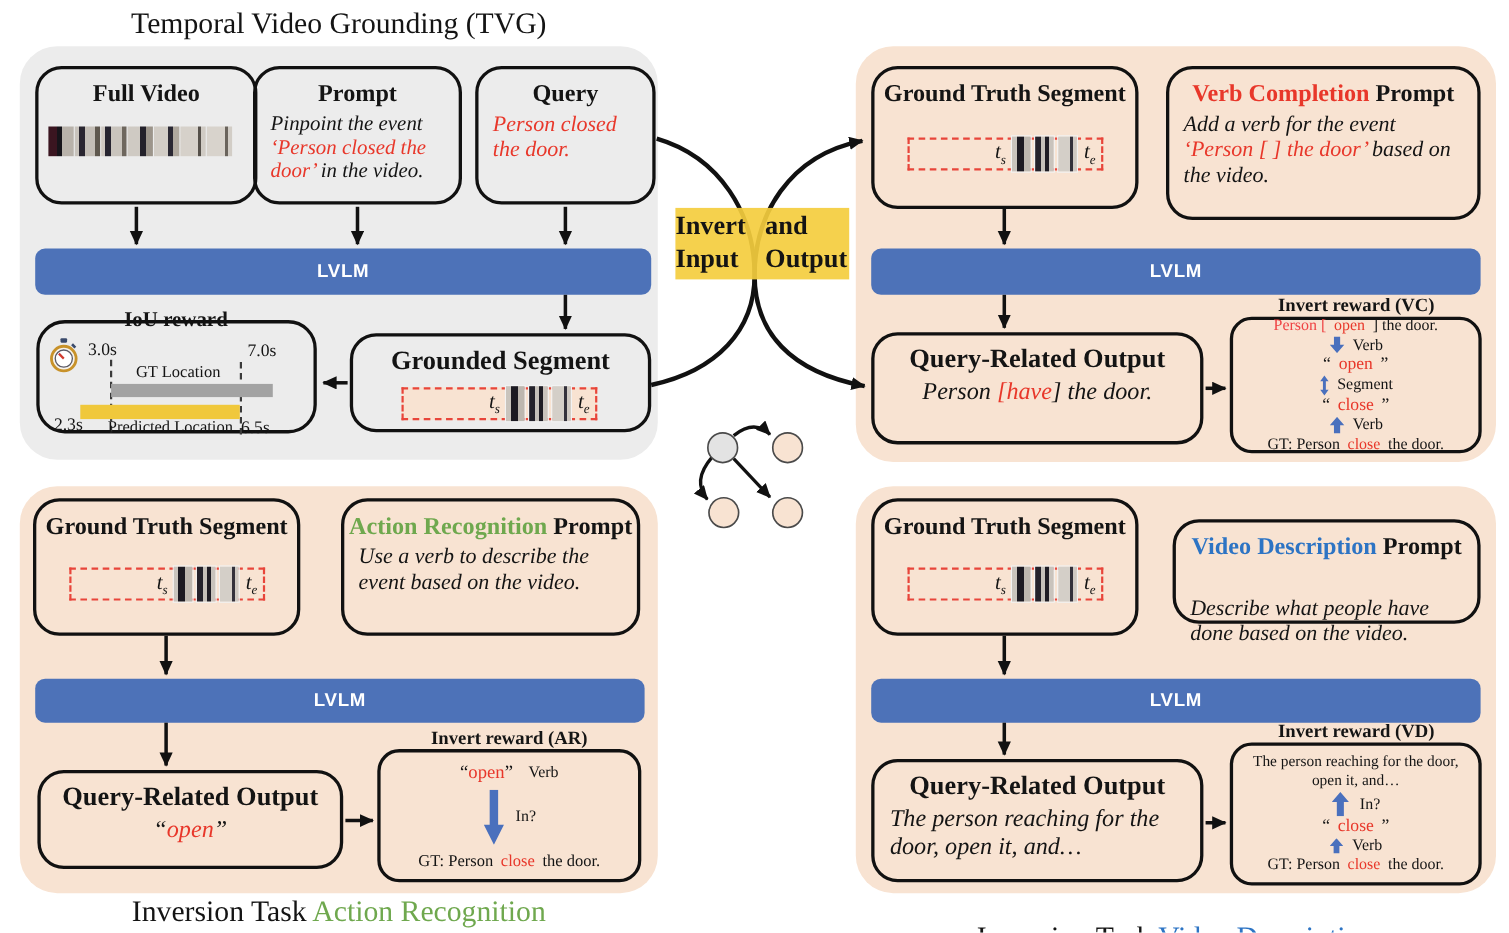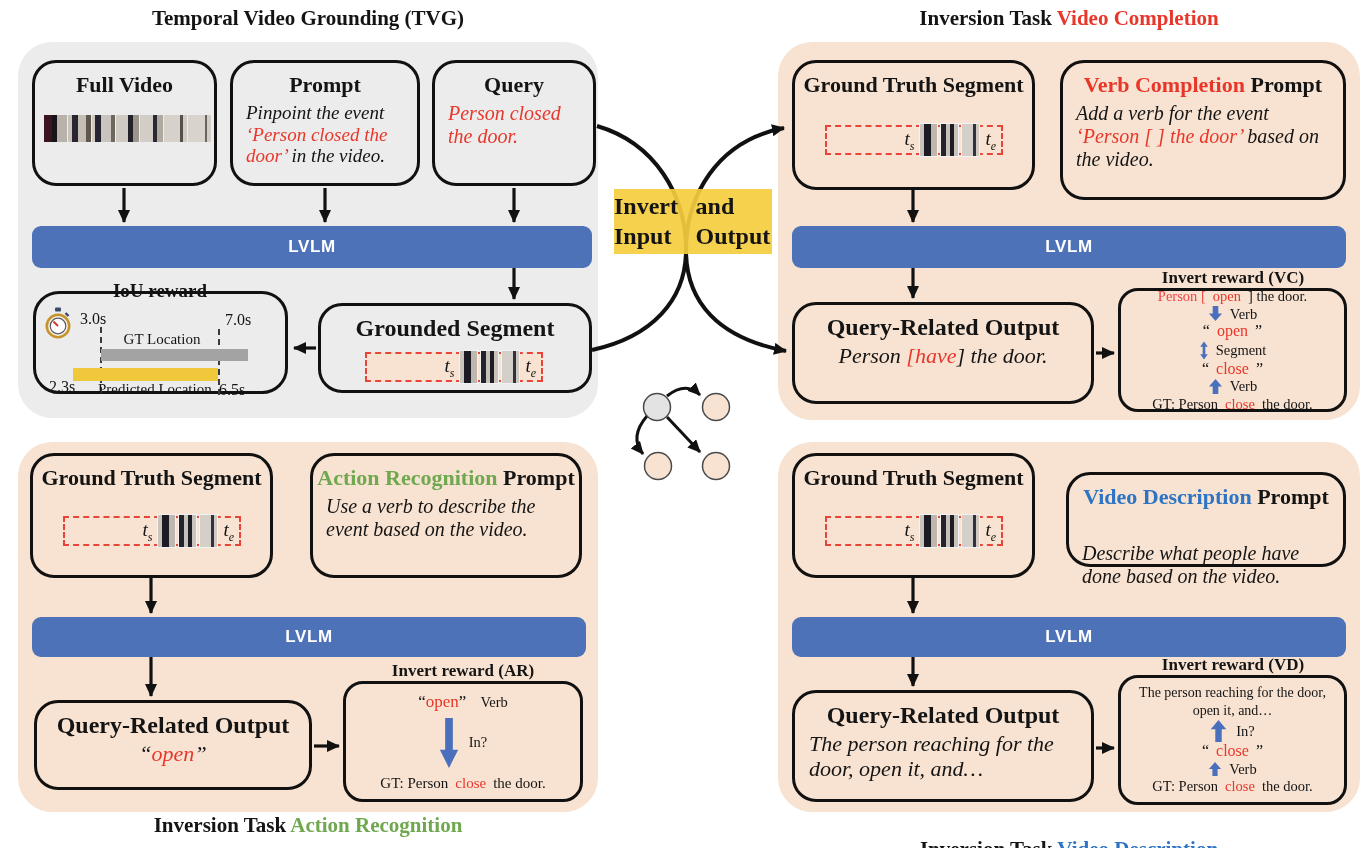--- a/index.html
+++ b/index.html
@@ -1,21 +1,21 @@
 <!DOCTYPE html>
 <html><head>
 <meta charset="utf-8">
 <style>
   html,body{margin:0;padding:0;background:#fff;}
   .canvas{position:relative;width:1372px;height:848px;background:#ffffff;
           font-family:"Liberation Serif",serif;color:#141414;overflow:hidden;}
   .panel{position:absolute;border-radius:34px;}
   .panel.gray{background:#ececec;}
   .panel.peach{background:#f8e3d2;}
-  .fig-title{position:absolute;font-weight:700;font-size:21px;white-space:nowrap;
+  .fig-title{position:absolute;font-weight:400;font-size:27px;white-space:nowrap;
              transform:translateX(-50%);}
   .node{position:absolute;border:3px solid #111;border-radius:24px;background:transparent;
         display:flex;flex-direction:column;align-items:center;box-sizing:border-box;}
   .node-title{font-weight:700;font-size:22px;white-space:nowrap;margin-top:9px;}
   .node-title.big{font-size:24px;}
   .ptext{font-style:italic;font-size:20px;line-height:1.14;padding:4px 13px 0 13px;text-align:left;}
   .qro-text{font-style:italic;font-size:22px;line-height:1.14;padding:2px 14px 0 14px;text-align:center;}
   .lvlm{position:absolute;background:#4d72b8;border-radius:9px;color:#fff;
         font-family:"Liberation Sans",sans-serif;font-weight:700;font-size:17px;
         display:flex;align-items:center;justify-content:center;letter-spacing:.6px;}
@@ -57,25 +57,24 @@
 <body>
 
 <div class="canvas">
 
   <div class="panel gray" style="left:18px;top:42px;width:580px;height:376px;"></div>
   <div class="panel peach" style="left:778px;top:42px;width:582px;height:378px;"></div>
   <div class="panel peach" style="left:18px;top:442px;width:580px;height:370px;"></div>
   <div class="panel peach" style="left:778px;top:442px;width:582px;height:370px;"></div>
 
   <div class="fig-title" style="left:308px;top:6px;">Temporal Video Grounding (TVG)</div>
-  <div class="fig-title" style="left:1069px;top:6px;"><span style="color: rgb(20, 20, 20);">Inversion Task </span><span style="color: rgb(232, 55, 42);">Video Completion</span></div>
   <div class="fig-title" style="left:308px;top:813px;"><span style="color: rgb(20, 20, 20);">Inversion Task </span><span style="color: rgb(111, 168, 78);">Action Recognition</span></div>
   <div class="fig-title" style="left:1069px;top:813px;margin-top:24px;"><span style="color: rgb(20, 20, 20);">Inversion Task </span><span style="color: rgb(45, 116, 196);">Video Description</span></div>
 
-  <div class="node" style="left:32px;top:60px;width:185px;height:126px;">
+  <div class="node" style="left:32px;top:60px;width:202px;height:126px;">
     <div class="node-title">Full Video</div>
     <div class="vstrip" style="left:9px;top:52px;">
       <span class="vframe vf1"></span>
       <span class="vframe vf2"></span>
       <span class="vframe vf3"></span>
       <span class="vframe vf4"></span>
       <span class="vframe vf5"></span>
       <span class="vframe vf6"></span>
       <span class="vframe vf7"></span>
     </div>

